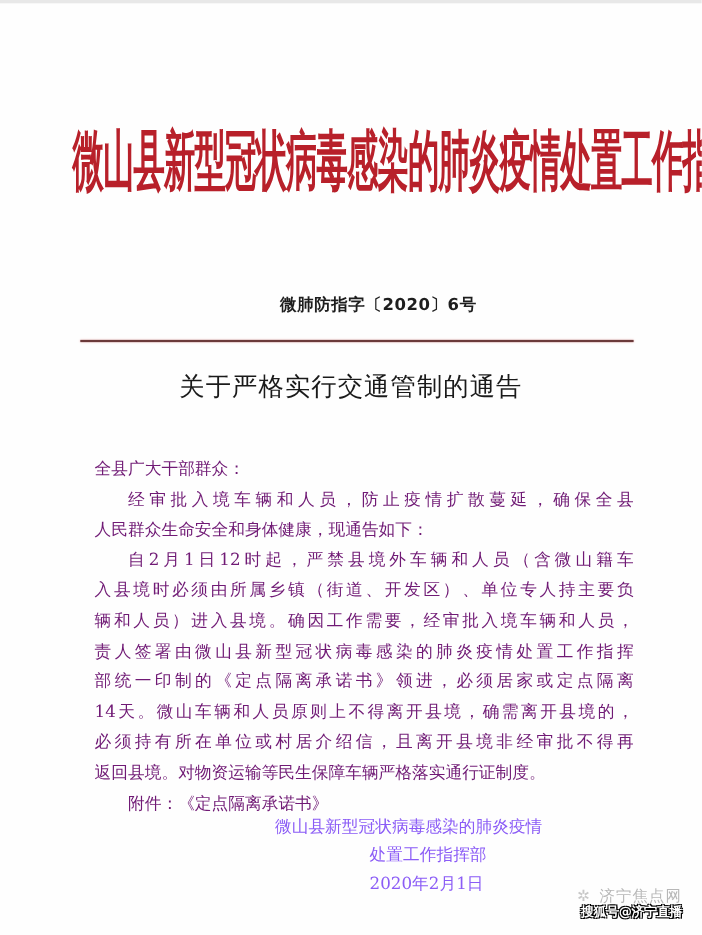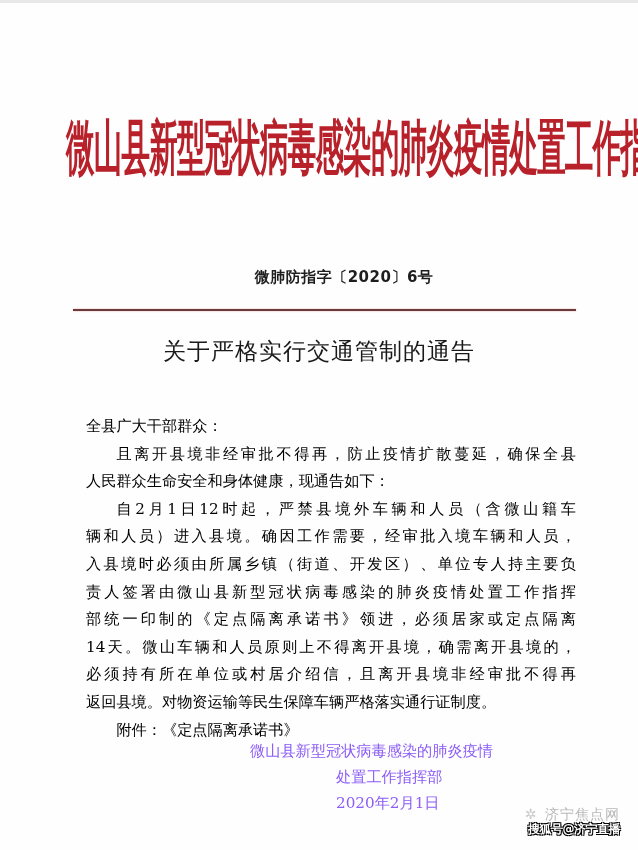--- a/index.html
+++ b/index.html
@@ -28,21 +28,21 @@
     position: absolute; left: 73px; top: 309px; width: 503px; height: 2px;
     background: #6b3a3a; box-shadow: 0 0 2px #e7a5a5;
   }
   .notice-title {
     position: absolute; top: 336px; left: 0; width: 638px; text-align: center;
     font-size: 23px; color: #1a1a1a; letter-spacing: 1px;
     font-family: Liberation Serif, serif;
   }
   .body-text {
     position: absolute; left: 86px; top: 413px; width: 490px;
-    font-size: 15.2px; line-height: 27.6px; color: #000000;
+    font-size: 15.2px; line-height: 27.6px; color: #701a75;
     font-family: "DejaVu Serif", serif;
   }
   .body-text p { margin: 0; text-align: justify; text-align-last: justify; }
   .body-text p.last { text-align-last: left; }
   .body-text .salutation { text-align-last: left; }
   .body-text .indent { text-indent: 2em; }
   .signature {
     position: absolute; left: 250px; top: 738px; width: 300px;
     font-size: 15.2px; line-height: 26px; color: #8b5cf6;
   }
@@ -69,26 +69,26 @@
 
 <div class="doc-number">微肺防指字〔2020〕6号</div>
 
 <div class="separator"></div>
 
 <div class="notice-title">关于严格实行交通管制的通告</div>
 
 <div class="body-text">
   <p class="salutation">全县广大干部群众：</p>
 
-  <p class="indent">且离开县境非经审批不得再，防止疫情扩散蔓延，确保全县</p>
+  <p class="indent">经审批入境车辆和人员，防止疫情扩散蔓延，确保全县</p>
   <p class="last">人民群众生命安全和身体健康，现通告如下：</p>
 
   <p class="indent">自2月1日12时起，严禁县境外车辆和人员（含微山籍车</p>
+  <p>入县境时必须由所属乡镇（街道、开发区）、单位专人持主要负</p>
   <p>辆和人员）进入县境。确因工作需要，经审批入境车辆和人员，</p>
-  <p>入县境时必须由所属乡镇（街道、开发区）、单位专人持主要负</p>
   <p>责人签署由微山县新型冠状病毒感染的肺炎疫情处置工作指挥</p>
   <p>部统一印制的《定点隔离承诺书》领进，必须居家或定点隔离</p>
   <p>14天。微山车辆和人员原则上不得离开县境，确需离开县境的，</p>
   <p>必须持有所在单位或村居介绍信，且离开县境非经审批不得再</p>
   <p class="last">返回县境。对物资运输等民生保障车辆严格落实通行证制度。</p>
 
   <p class="indent last">附件：《定点隔离承诺书》</p>
 </div>
 
 <div class="signature">

